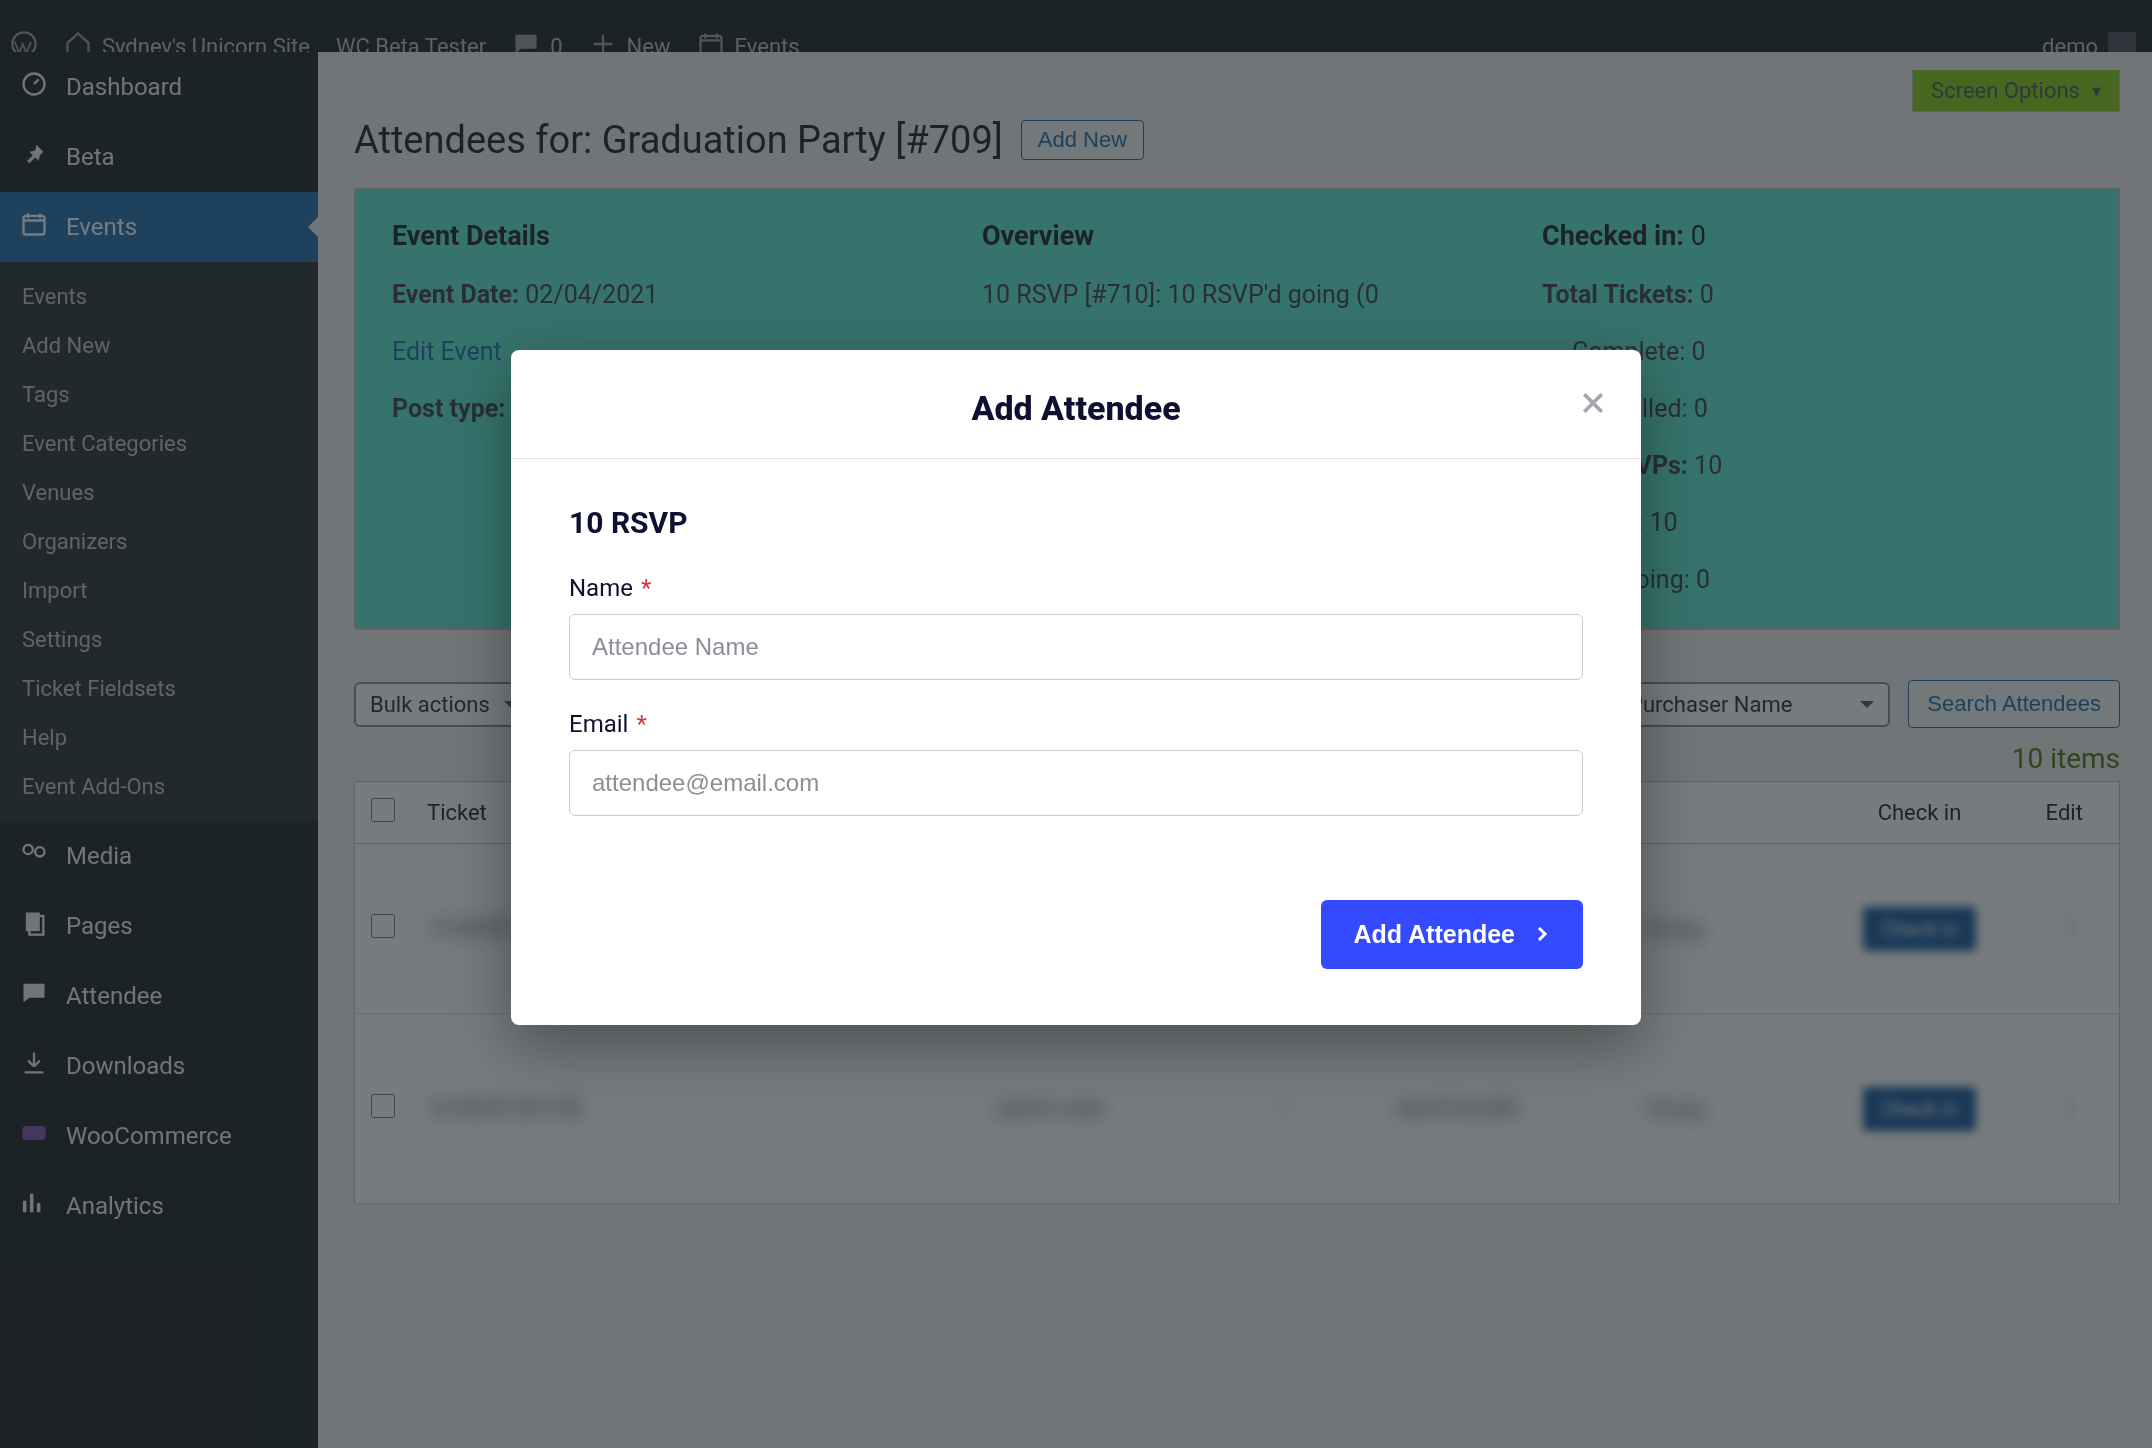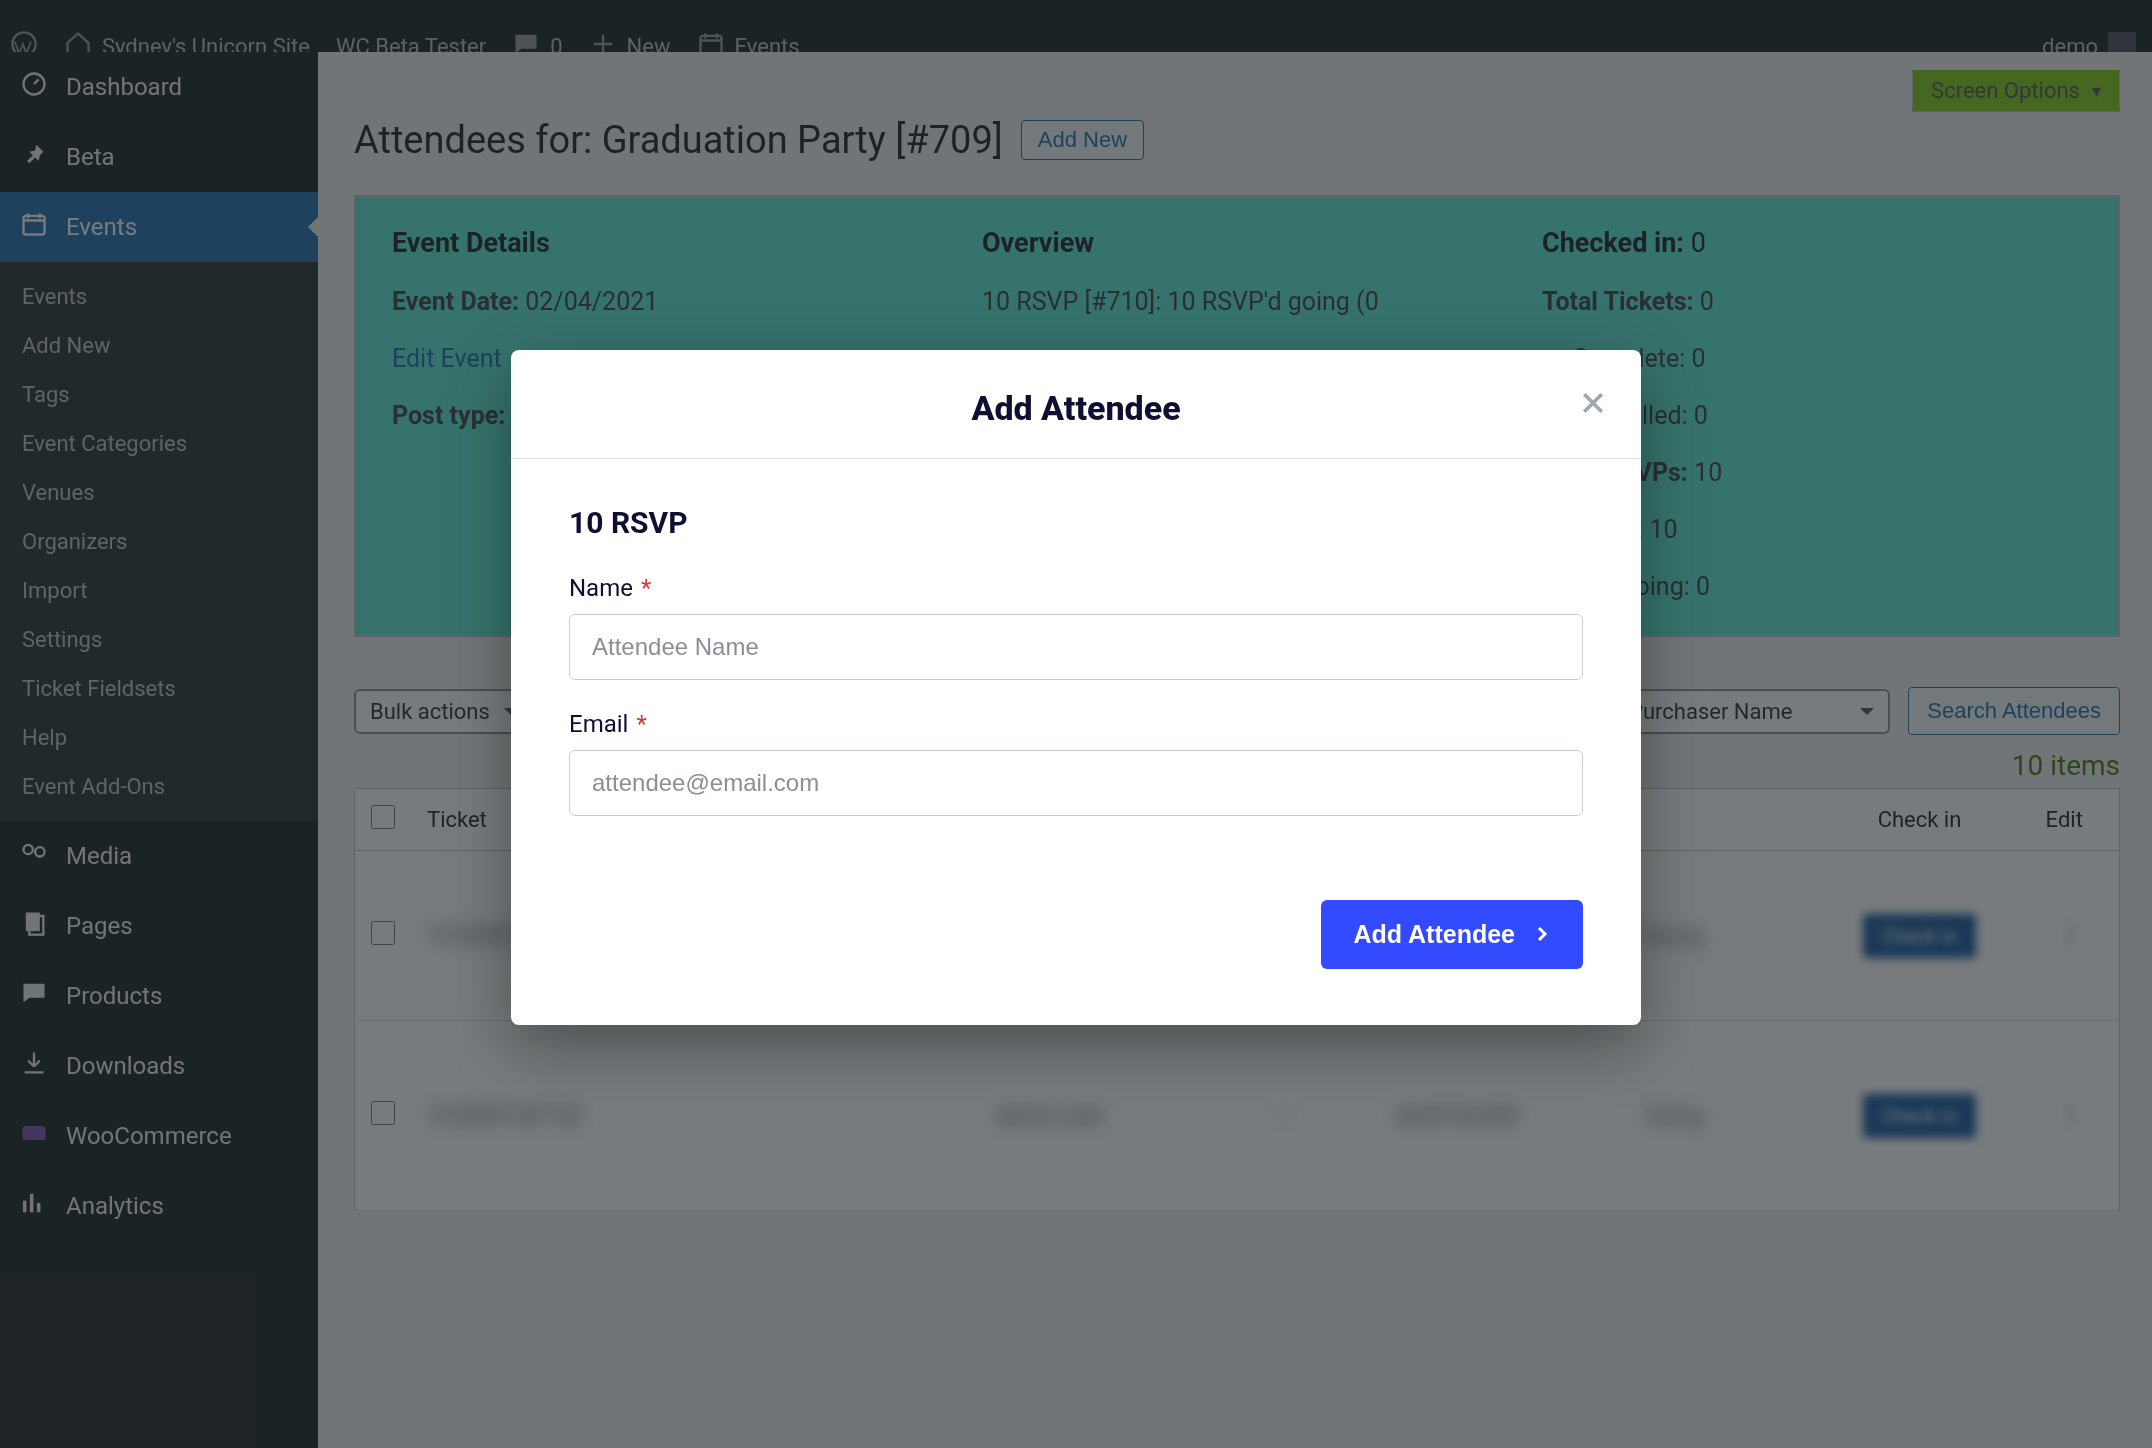--- a/index.html
+++ b/index.html
@@ -86,21 +86,21 @@
     border-top: none;
     padding: 8px 18px;
     font-size: 22px;
     color: #50575e;
     display: flex;
     align-items: center;
     gap: 12px;
   }
   .screen-options .arrow { font-size: 18px; }
 
-  .page-title-row { display: flex; align-items: center; gap: 18px; margin-bottom: 33px; }
+  .page-title-row { display: flex; align-items: center; gap: 18px; margin-bottom: 26px; }
   .page-title { font-size: 38px; font-weight: 400; color: #1d2327; }
   .add-new-btn {
     border: 1px solid #2271b1;
     color: #2271b1;
     background: #f6f7f7;
     font-size: 22px;
     padding: 6px 16px;
     border-radius: 4px;
   }
 
@@ -353,21 +353,21 @@
     <span class="icon"><svg viewBox="0 0 24 24">
           <rect x="5" y="3" width="12" height="16" fill="currentColor"></rect>
           <rect x="8" y="6" width="12" height="16" fill="none" stroke="currentColor" stroke-width="2"></rect>
         </svg></span>
     <span>Pages</span>
   </div>
   <div class="menu-item">
     <span class="icon"><svg viewBox="0 0 24 24">
           <path d="M3 4h18v12H8l-5 4z" fill="currentColor"></path>
         </svg></span>
-    <span>Products</span>
+    <span>Attendee</span>
   </div>
   <div class="menu-item">
     <span class="icon"><svg viewBox="0 0 24 24">
           <path d="M12 3v12m0 0l-5-5m5 5l5-5M4 20h16" fill="none" stroke="currentColor" stroke-width="2"></path>
         </svg></span>
     <span>Downloads</span>
   </div>
   <div class="menu-item">
     <span class="icon"><svg viewBox="0 0 24 24">
           <rect x="2" y="6" width="20" height="12" rx="3" fill="#7f54b3"></rect>

